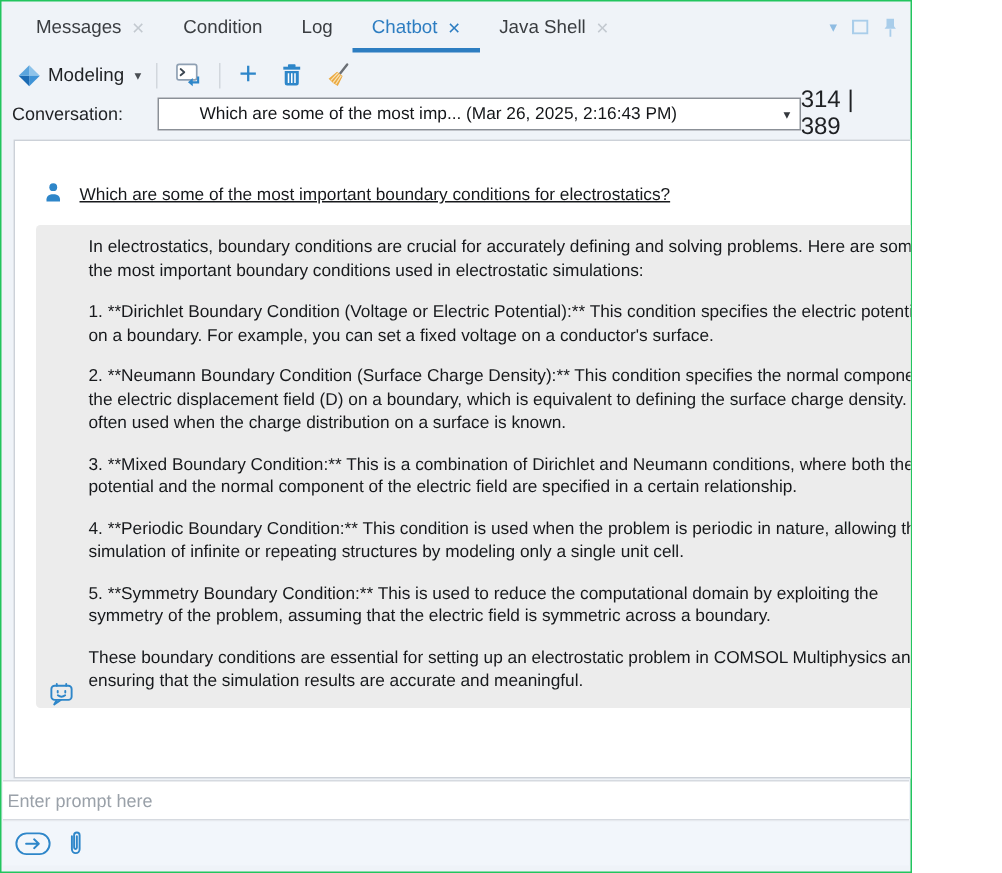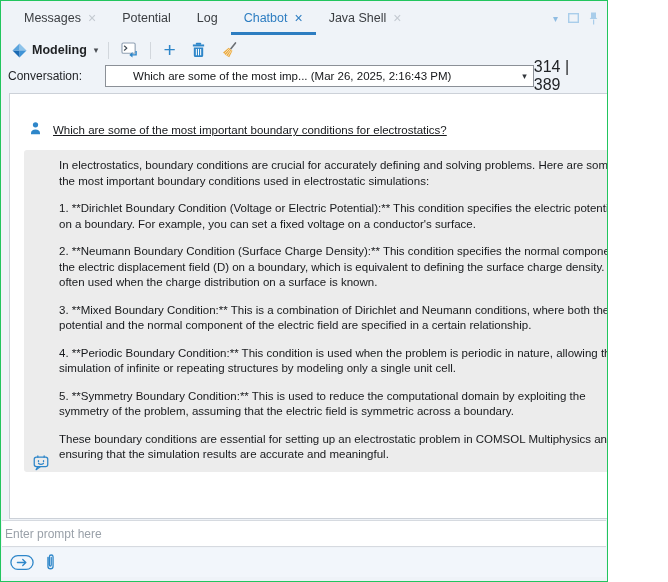--- a/index.html
+++ b/index.html
@@ -17,21 +17,21 @@
   .tab .close { font-size:14px; line-height:1; color:#c3c9d0; margin-top:-1px; }
   .tab.active { color:#2d7dc1; border-bottom-color:#2d7dc1; }
   .tab.active .close { color:#2d7dc1; }
   .win-controls { margin-left:auto; display:flex; align-items:center; gap:10px; padding-right:9px; }
   .win-caret { color:#8fbce2; font-size:10px; }
 
   
   .toolbar { position:absolute; top:36px; left:0; height:26px;
              display:flex; align-items:center; padding-left:8px; }
   .tb-btn { display:flex; align-items:center; gap:5px; padding:2px 3px; border-radius:2px; }
-  .tb-label { font-size:12.5px; color:#1f2124;font-weight:bold; }
+  .tb-label { font-size:12.5px; color:#1f2124; }
   .tb-caret { font-size:9px; color:#4a4e53; margin-left:2px; }
   .tb-sep { width:1px; height:17px; background:#d2d7dd; margin:0 7px; }
   .plus-glyph { color:#2e86c9; font-size:21px; font-weight:400; line-height:1;
                 display:block; margin-top:-2px; }
   .icon-btn { display:flex; align-items:center; justify-content:center; padding:2px 5px; }
 
   
   .conv-row { position:absolute; top:62px; left:0; right:0; height:26px;
               display:flex; align-items:center; padding:0 7px; }
   .conv-label { font-size:12px; color:#1f2124; }
@@ -75,21 +75,21 @@
 <body>
 
 <div class="window">
 
   <div class="tabbar">
     <div class="tab">
       <span>Messages</span>
       <span class="close">×</span>
     </div>
     <div class="tab">
-      <span>Potential</span>
+      <span>Condition</span>
     </div>
     <div class="tab">
       <span>Log</span>
     </div>
     <div class="tab active">
       <span>Chatbot</span>
       <span class="close">×</span>
     </div>
     <div class="tab">
       <span>Java Shell</span>

